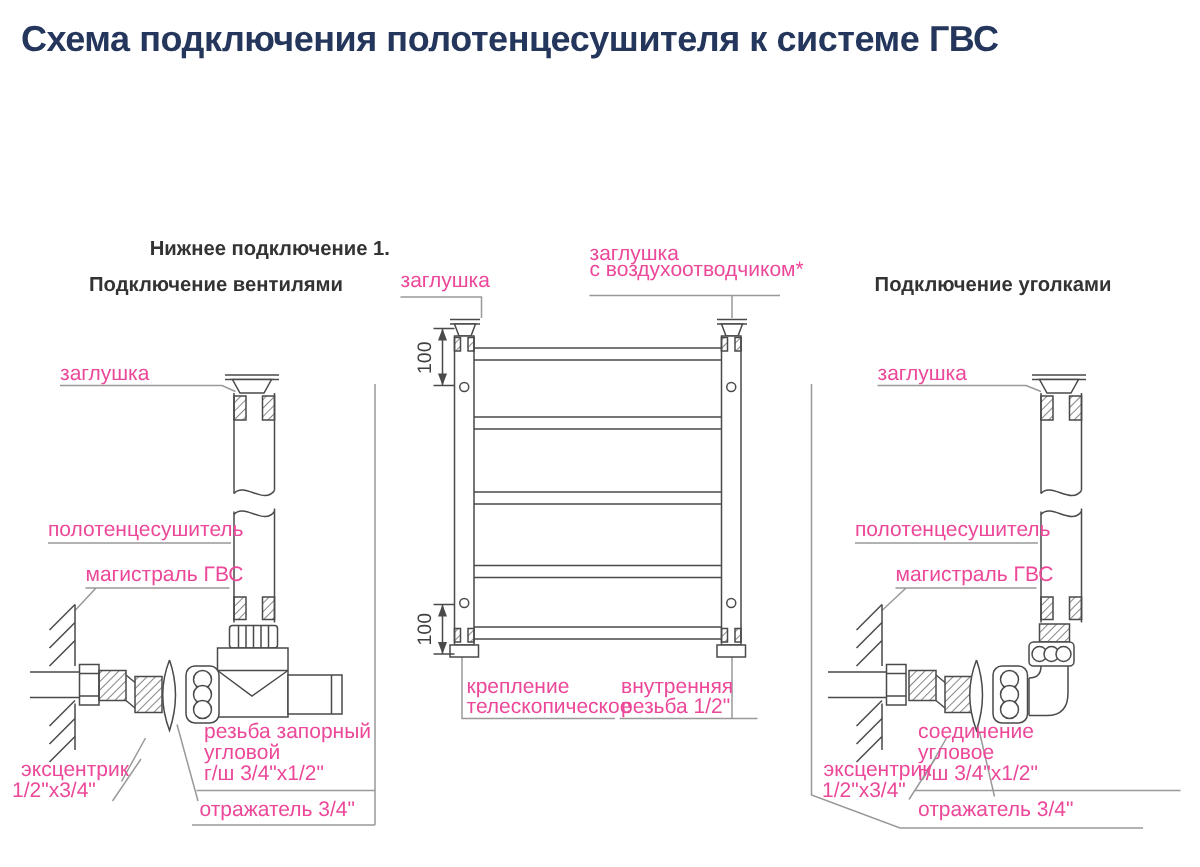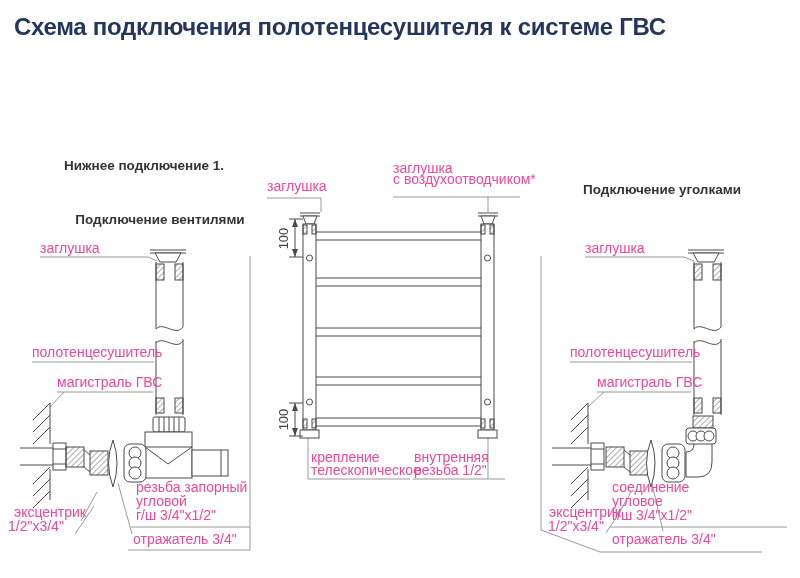--- a/index.html
+++ b/index.html
@@ -157,22 +157,22 @@
       <rect class="ht" x="606" y="447" width="18" height="20"></rect>
       <rect class="ht" x="630" y="451" width="18" height="24"></rect>
       <path class="ln" d="M624,450 L630,455 M624,467 L630,472"></path>
 
       <path class="wh" d="M651,440 Q642,463 651,487 Q659,463 651,440"></path>
     </g>
   </svg>
 
   <div id="title">Схема подключения полотенцесушителя к системе ГВС</div>
 
-  <div class="hdr" style="left:28px;top:158px;">Нижнее подключение 1.</div>
-  <div class="hdr" style="left:44px;top:182px;margin-top:30px;">Подключение вентилями</div>
+  <div class="hdr" style="left:28px;top:158px;text-align:right;">Нижнее подключение 1.</div>
+  <div class="hdr" style="left:28px;top:182px;">Подключение вентилями</div>
   <div class="hdr" style="left:546px;top:182px;">Подключение уголками</div>
 
   <div class="lbl" style="left:40px;top:241px;">заглушка</div>
   <div class="lbl" style="left:32px;top:345px;">полотенцесушитель</div>
   <div class="lbl" style="left:57px;top:375px;">магистраль ГВС</div>
   <div class="lbl" style="left:14px;top:505px;">эксцентрик</div>
   <div class="lbl" style="left:8px;top:519px;">1/2"x3/4"</div>
   <div class="lbl" style="left:136px;top:480px;">резьба запорный</div>
   <div class="lbl" style="left:136px;top:494px;">угловой</div>
   <div class="lbl" style="left:136px;top:508px;">г/ш 3/4"x1/2"</div>

